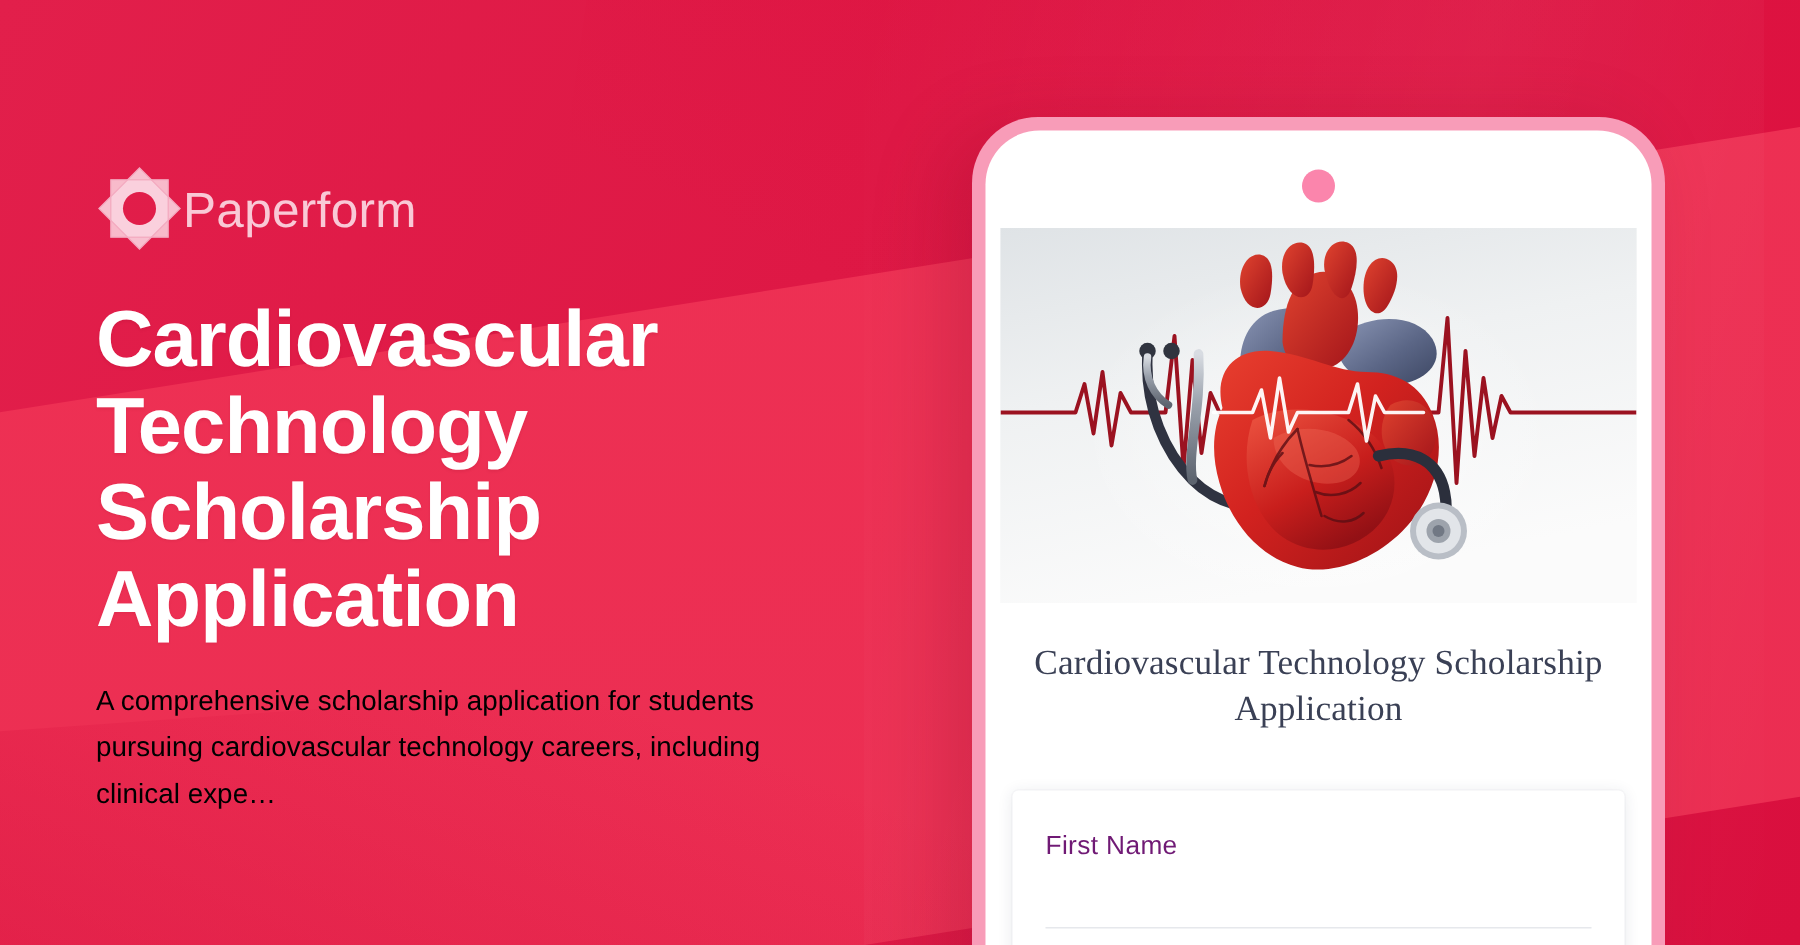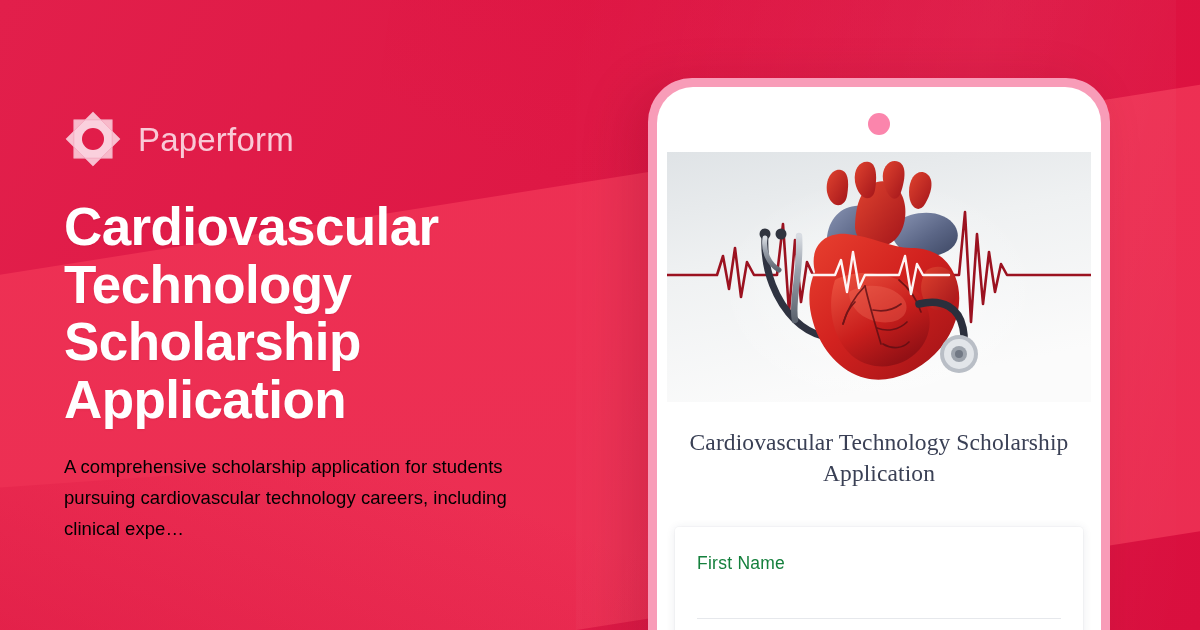--- a/index.html
+++ b/index.html
@@ -36,21 +36,21 @@
   }
   .bg-sheen {
     position:absolute; right:2%; top:0; width:50%; height:100%;
     background: linear-gradient(105deg, rgba(255,255,255,0) 0%, rgba(255,255,255,.055) 55%, rgba(255,255,255,0) 100%);
   }
 
   
   #left {
     position:absolute; left:64px; top:108px; width:520px;
   }
-  .brand { display:flex; align-items:center; gap:16px; height:62px; }
+  .brand { display:flex; align-items:center; height:62px; }
   .brand-mark { position:relative; width:58px; height:58px; flex:none; }
   .brand-word {
     font-size:33px; letter-spacing:.2px; color:#F9C9D6;
     font-weight:300; line-height:1;
     font-family:"Liberation Sans", sans-serif;
   }
 
   .hero-title {
     margin-top:28px;
     font-size:53px; line-height:1.085; font-weight:bold;
@@ -104,21 +104,21 @@
 
   
   .field-card {
     position:absolute; top:440px; left:18px; right:18px; bottom:-30px;
     background:#FFFFFF;
     border-radius:4px;
     box-shadow:0 1px 10px rgba(40,50,80,.10), 0 0 0 1px rgba(40,50,80,.025);
     padding:26px 22px 0 22px;
   }
   .field-label {
-    font-size:17.5px; color:#15803d; font-weight:400; letter-spacing:.25px;
+    font-size:17.5px; color:#701a75; font-weight:400; letter-spacing:.25px;
   }
   .field-input {
     margin-top:44px; height:1px; background:#E6E8EC; width:100%;
   }
 </style>
 </head>
 <body>
 
 <div id="bg">
   <div class="bg-base"></div>

